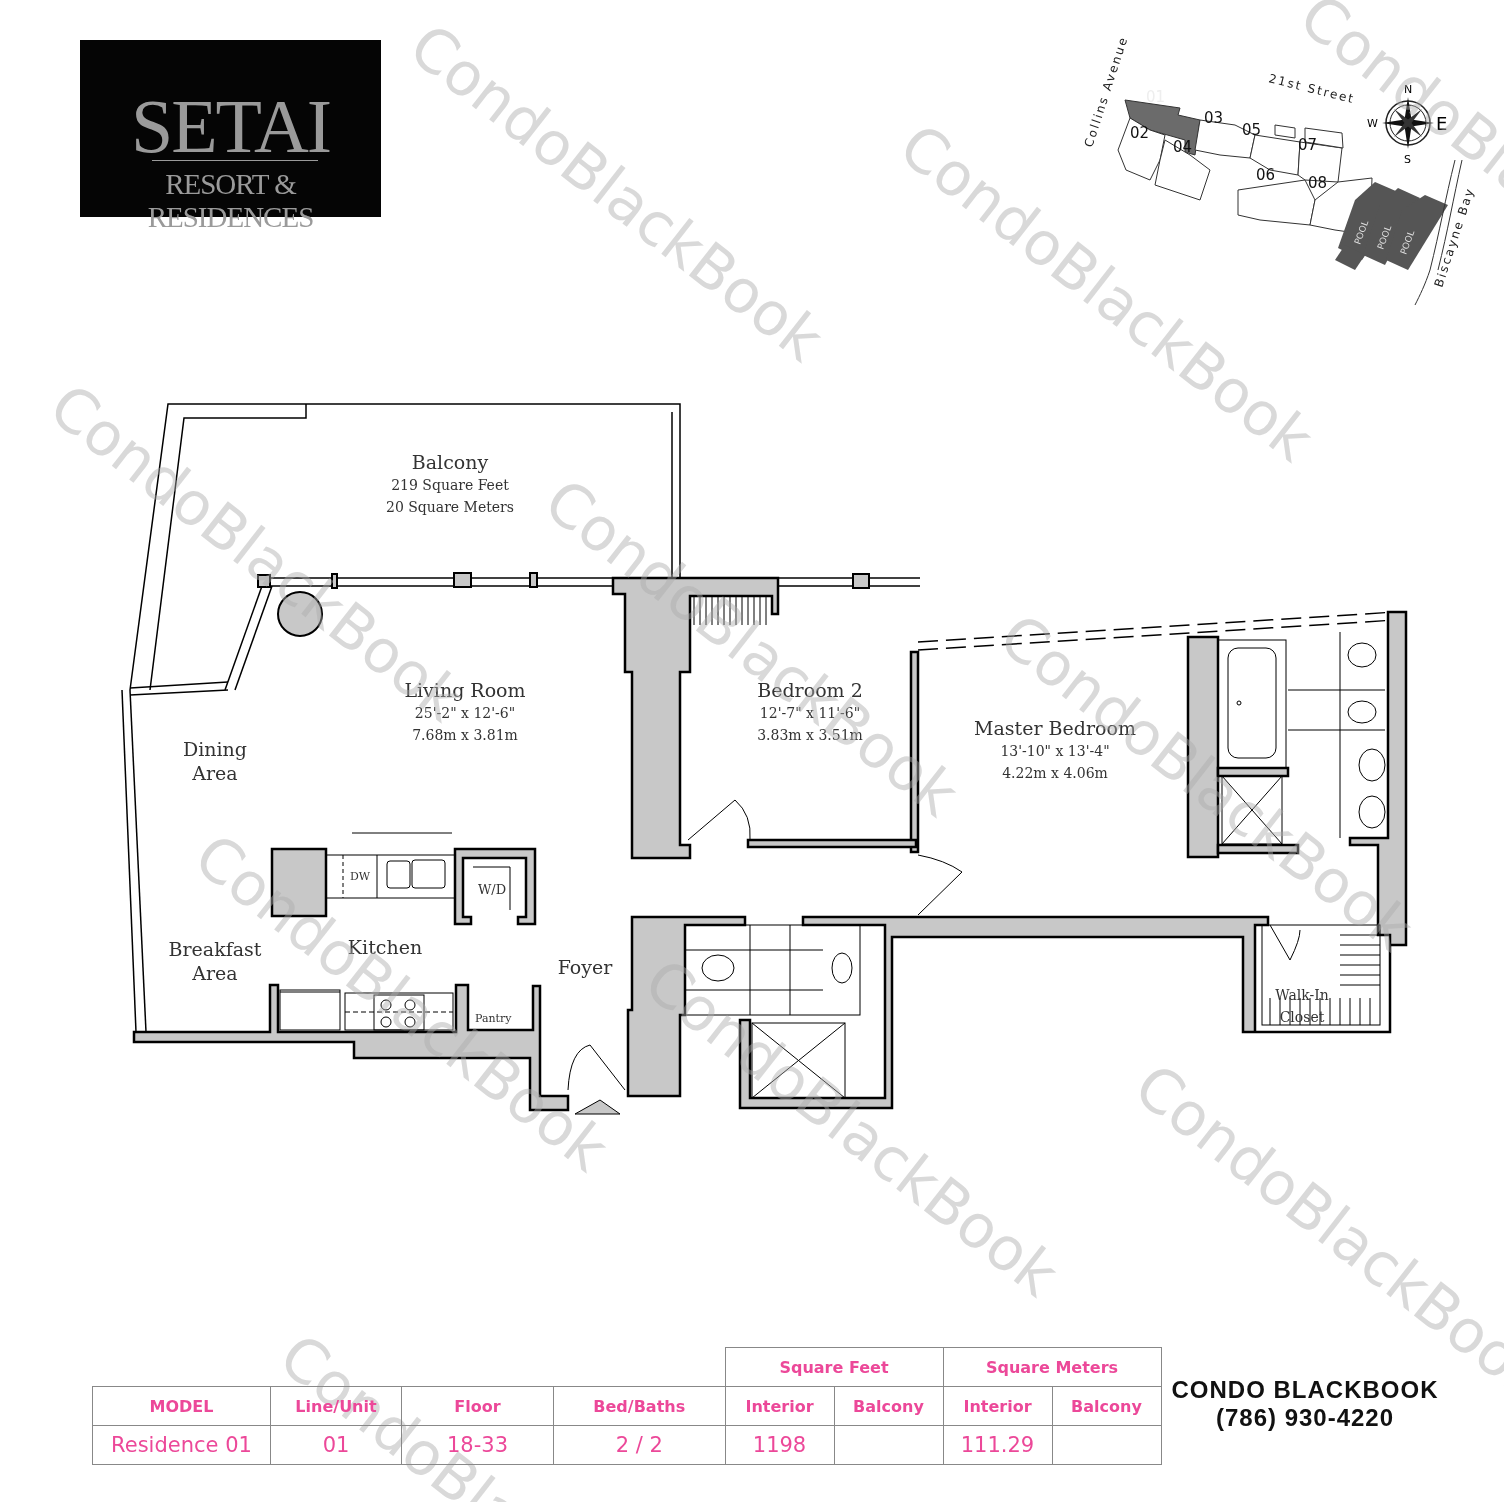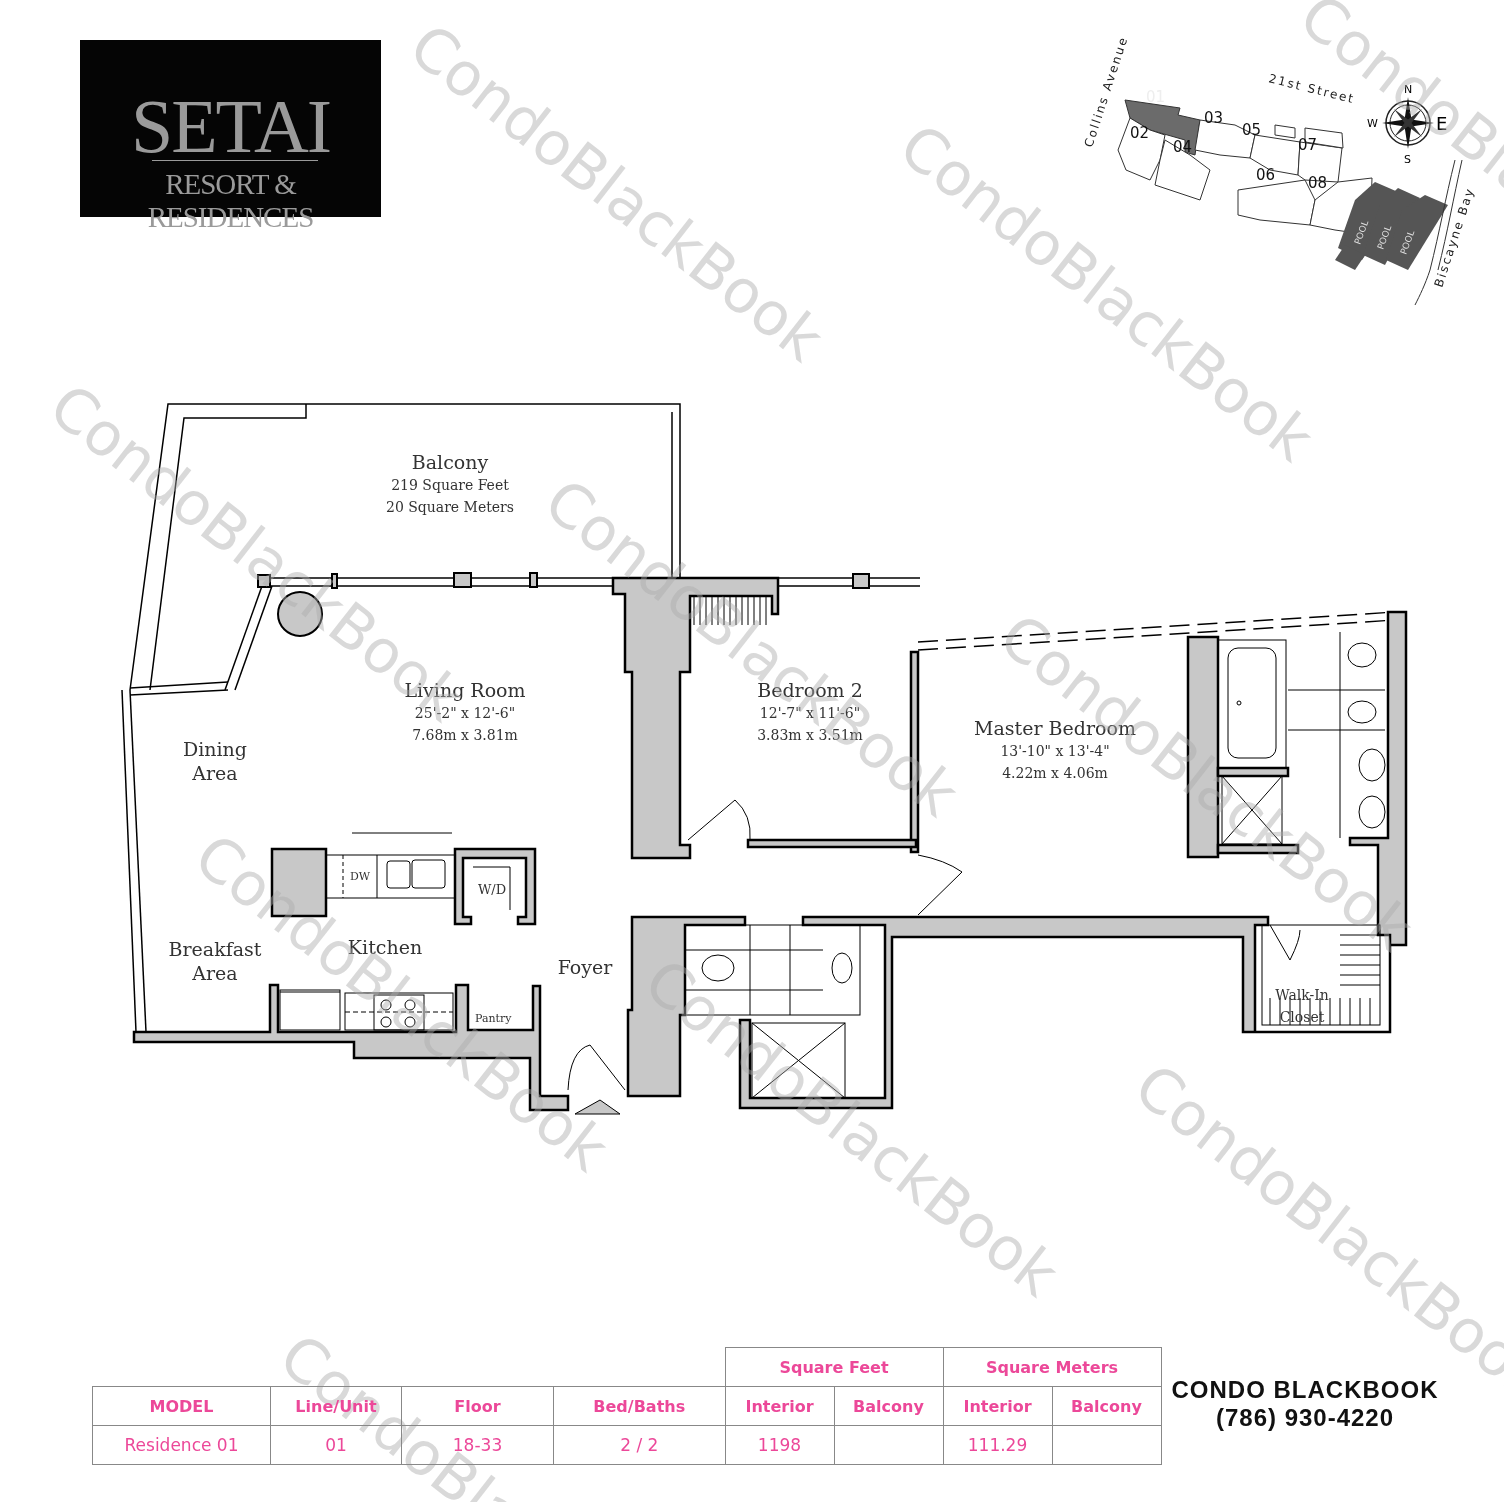--- a/index.html
+++ b/index.html
@@ -9,21 +9,21 @@
   #logo .brand { position:absolute; left:0; right:0; top:48px; text-align:center; color:#9a9a9a; font-family:"Liberation Serif", serif; font-size:76px; letter-spacing:-2px; line-height:76px; }
   #logo .rule { position:absolute; left:72px; width:166px; top:120px; height:1px; background:#9a9a9a; }
   #logo .sub { position:absolute; left:0; right:0; top:128px; text-align:center; color:#9a9a9a; font-family:"Liberation Serif", serif; font-size:29px; letter-spacing:-1px; }
   #plan { left:0; top:0; }
   .room-label { position:absolute; text-align:center; color:#333; font-family:"DejaVu Serif", serif; font-weight:300; white-space:nowrap; }
   .room-label .name { font-size:19px; line-height:24px; }
   .room-label .dim { font-size:14px; line-height:22px; }
   .fix { position:absolute; font-size:11px; color:#333; font-family:"DejaVu Serif", serif; }
   .wm { position:absolute; color:rgba(170,170,170,0.45); font-family:"DejaVu Sans", sans-serif; font-size:60px; transform:rotate(38deg); transform-origin:left top; white-space:nowrap; pointer-events:none; }
   table#specs { position:absolute; left:52px; top:1347px; border-collapse:collapse; font-family:"DejaVu Sans", sans-serif; color:#ec4899;margin-left:40px; }
-  #specs td { border:1px solid #888; text-align:center; height:38px; font-size:17px; padding:0; }
+  #specs td { border:1px solid #888; text-align:center; height:38px; font-size:21px; padding:0; }
   #specs td.hdr { font-weight:bold; font-size:16px; }
   #specs td.blank { border:none; }
   #specs td.group { font-weight:bold; font-size:16px; }
   #cbb { left:1130px; top:1376px; width:350px; text-align:center; font-family:Liberation Sans, sans-serif; font-weight:bold; color:#111; }
   #cbb .l1 { font-size:24px; letter-spacing:1px; }
   #cbb .l2 { font-size:24px; letter-spacing:1px; }
 </style>
 </head>
 <body>
 

